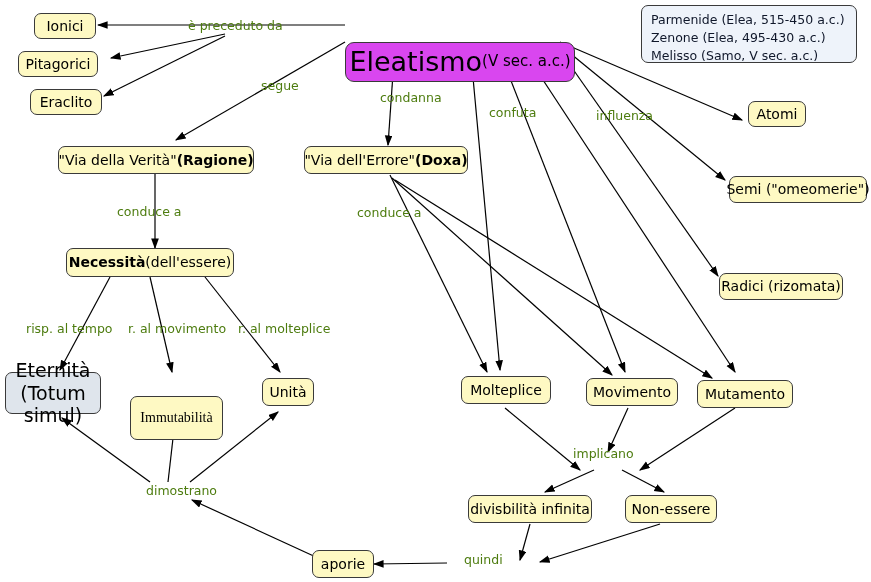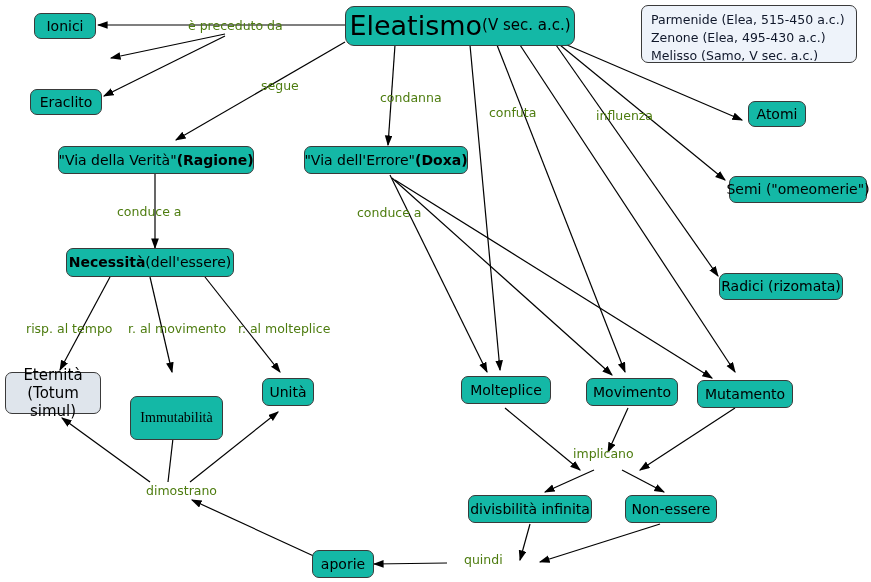--- a/index.html
+++ b/index.html
@@ -19,45 +19,46 @@
     position: absolute;
     left: 0;
     top: 0;
     width: 871px;
     height: 582px;
     pointer-events: none;
   }
   .node {
     position: absolute;
     box-sizing: border-box;
-    background: #14b8a6;
+    background: #fef9c3;
     border: 1px solid #3a3a3a;
     border-radius: 7px;
     color: #000;
     display: flex;
     align-items: center;
     justify-content: center;
     text-align: center;
     line-height: 1.15;
     white-space: nowrap;
     padding: 0 8px;
   }
   .node.title {
-    background: #14b8a6;
+    background: #d946ef;
     border-radius: 9px;
     font-size: 27px;
     padding: 0 12px;
+    margin-top: 36px;
   }
   .node.title .sub {
     font-size: 15px;
   }
   .node.shade {
     background: #dfe5ec;
   }
-  .node.small { font-size: 15px; }
+  .node.small { font-size: 19px; }
   .node.med { font-size: 14px; }
   .legend {
     position: absolute;
     box-sizing: border-box;
     background: #eef3fa;
     border: 1px solid #3a3a3a;
     border-radius: 7px;
     font-size: 12.5px;
     line-height: 1.45;
     padding: 5px 9px;
@@ -157,20 +158,23 @@
   <div class="legend" style="left:641px; top:5px; width:216px; height:58px;">
     <div>Parmenide (Elea, 515-450 a.c.)</div>
     <div>Zenone (Elea, 495-430 a.c.)</div>
     <div>Melisso (Samo, V sec. a.c.)</div>
   </div>
 
   <div class="node med" style="left:34px; top:13px; width:62px; height:26px;">
     <span>Ionici</span>
   </div>
 
+  <div class="node med" style="left:18px; top:51px; width:80px; height:26px;">
+    <span>Pitagorici</span>
+  </div>
 
   <div class="node med" style="left:30px; top:89px; width:72px; height:26px;">
     <span>Eraclito</span>
   </div>
 
   <div class="node med" style="left:58px; top:146px; width:196px; height:28px;">
     <span>"Via della Verità" </span>
       <b>(Ragione)</b>
   </div>
 

